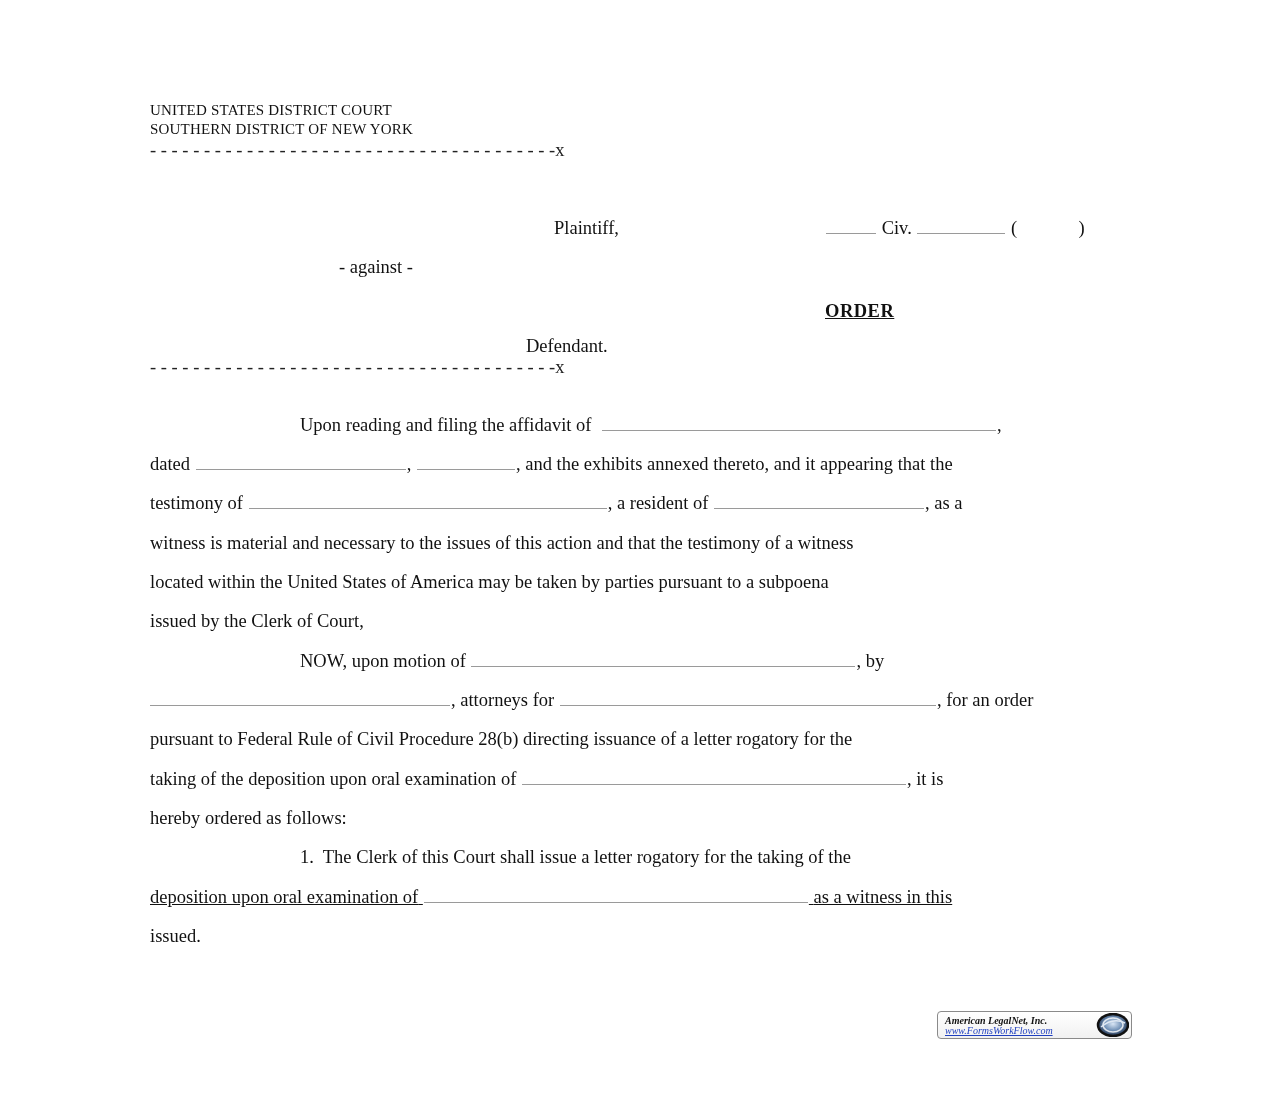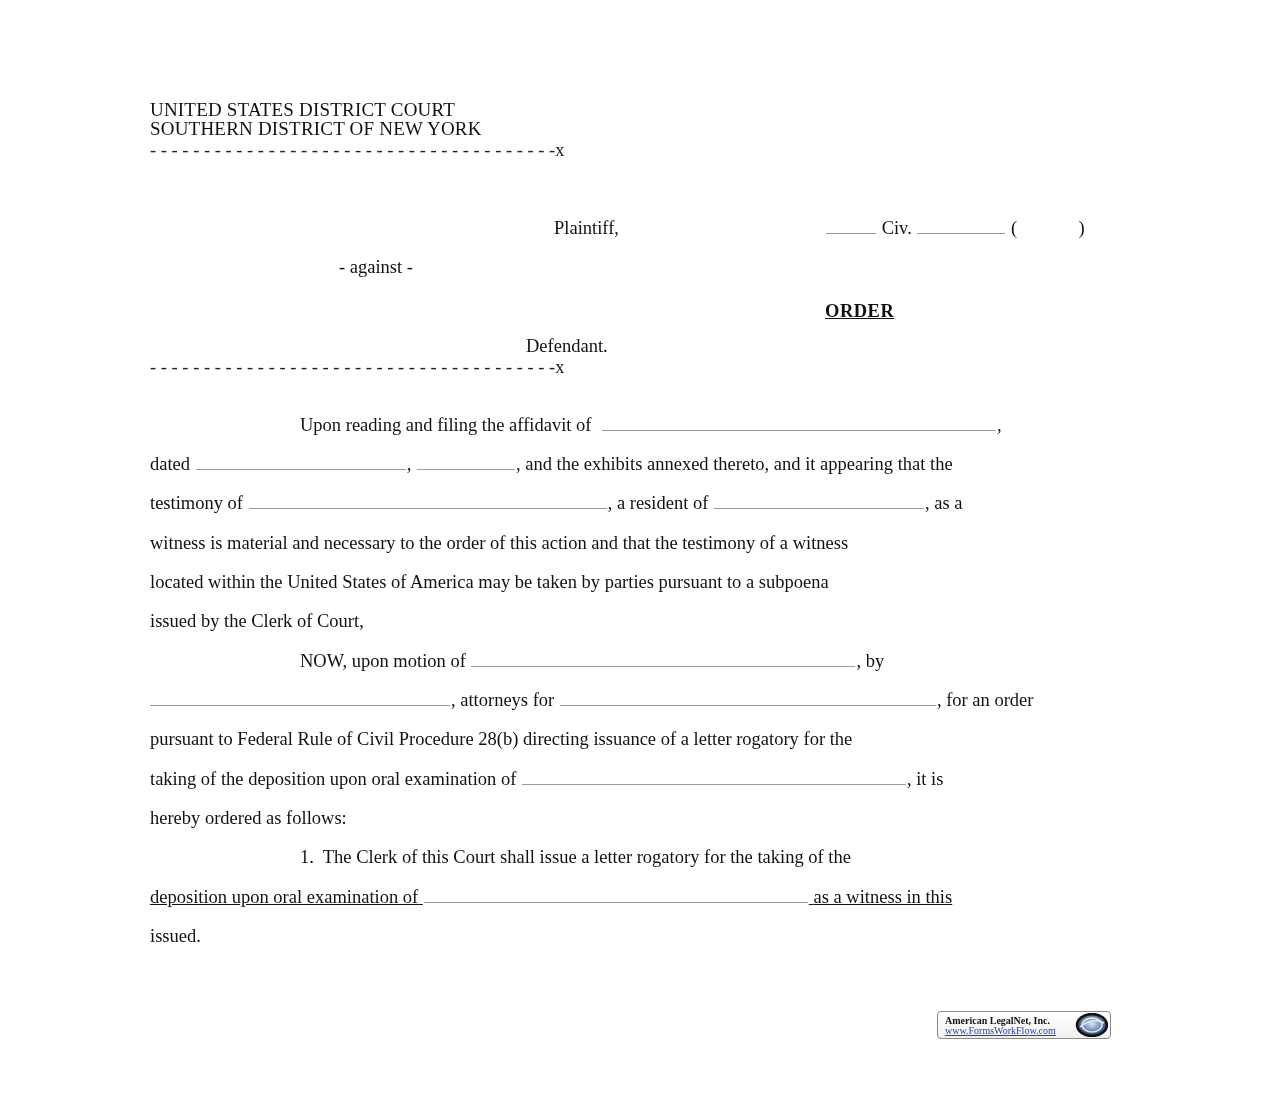--- a/index.html
+++ b/index.html
@@ -15,21 +15,21 @@
       font-family: "Liberation Serif", "DejaVu Serif", serif;
       color: #111111;
     }
     .abs {
       position: absolute;
       white-space: nowrap;
       font-size: 18.5px;
       line-height: 20px;
     }
     .caption {
-      font-size: 19px;
+      font-size: 15px;
       letter-spacing: 0.2px;
     }
     .dashes {
       letter-spacing: 0;
       color: #222;
     }
     .blank {
       display: inline-block;
       border-bottom: 1px solid #9a9a9a;
       height: 14px;
@@ -39,26 +39,27 @@
     .order {
       font-weight: bold;
       text-decoration: underline;
       letter-spacing: 0.5px;
       margin-top: 44px;
     }
     .logo-box {
       position: absolute;
       left: 937px;
       top: 1011px;
-      width: 174px;
+      width: 195px;
       height: 28px;
       border: 1px solid #8a8a8a;
       border-radius: 4px;
       background: linear-gradient(#ffffff, #f1f1f1);
       box-sizing: border-box;
+      font-style: italic;
     }
     .logo-name {
       position: absolute;
       left: 7px;
       top: 3px;
       font-family: "Liberation Serif", serif;
       font-weight: bold;
       font-size: 10px;
       line-height: 11px;
       color: #111;
@@ -118,21 +119,21 @@
   <span class="blank" style="width:210px;"></span><span>,</span>
   <span class="blank" style="width:98px;"></span><span>, and the exhibits annexed thereto, and it appearing that the</span>
 </div>
 
 <div class="abs" style="left:150px; top:493px;">
   <span>testimony of</span>
   <span class="blank" style="width:358px;"></span><span>, a resident of</span>
   <span class="blank" style="width:210px;"></span><span>, as a</span>
 </div>
 
-<div class="abs" style="left:150px; top:533px;">witness is material and necessary to the order of this action and that the testimony of a witness</div>
+<div class="abs" style="left:150px; top:533px;">witness is material and necessary to the issues of this action and that the testimony of a witness</div>
 <div class="abs" style="left:150px; top:572px;">located within the United States of America may be taken by parties pursuant to a subpoena</div>
 <div class="abs" style="left:150px; top:611px;">issued by the Clerk of Court,</div>
 
 <div class="abs" style="left:300px; top:651px;">
   <span>NOW, upon motion of</span>
   <span class="blank" style="width:384px;"></span><span>, by</span>
 </div>
 
 <div class="abs" style="left:150px; top:690px;">
   <span class="blank" style="width:300px; margin-left:0;"></span><span>, attorneys for</span>

